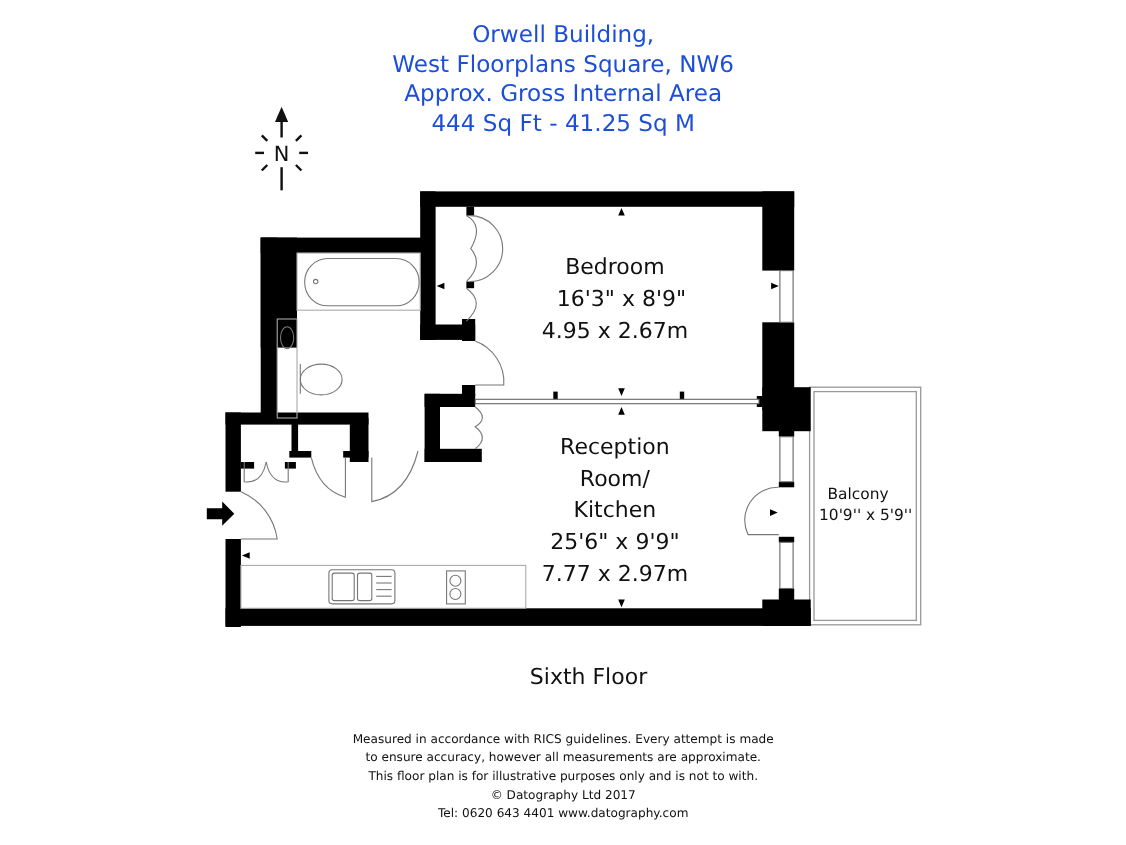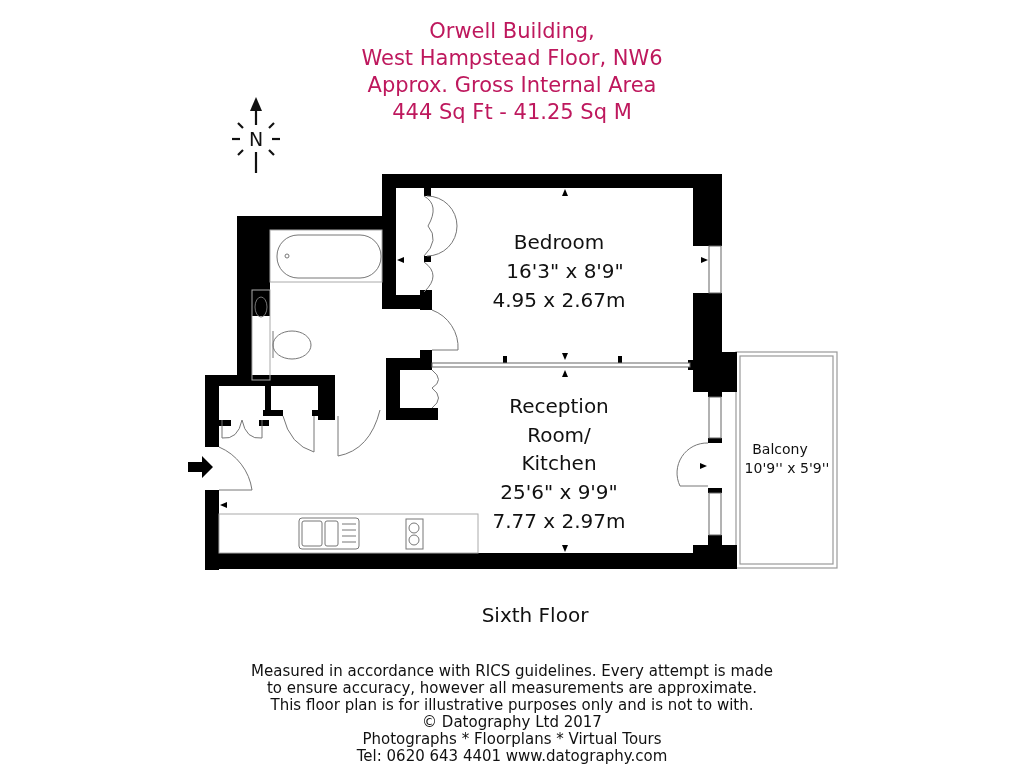--- a/index.html
+++ b/index.html
@@ -1,30 +1,30 @@
 <!DOCTYPE html>
 <html><head>
 <meta charset="utf-8">
 <style>
   html, body { margin:0; padding:0; background:#ffffff; }
   body { width:1024px; height:768px; position:relative; overflow:hidden; font-family:"DejaVu Sans", sans-serif; color:#111; }
-  .title { position:absolute; left:0; width:1024px; text-align:center; font-size:21px; line-height:27px; top:18px; color:#be185d; }
+  .title { position:absolute; left:0; width:1024px; text-align:center; font-size:21px; line-height:27px; top:18px; color:#1d4ed8; }
   .title div { white-space:nowrap; }
   svg.plan { position:absolute; left:0; top:0; }
   .room-label { font-family:"DejaVu Sans", sans-serif; fill:#111; text-anchor:middle; }
   .floor-name { position:absolute; left:0; width:1024px; top:603px; text-align:center; font-size:20px;padding-left:23px; }
-  .disclaimer { position:absolute; left:0; width:1024px; top:663px; text-align:center; font-size:15px; line-height:17px; }
+  .disclaimer { position:absolute; left:0; width:1024px; top:663px; text-align:center; font-size:11px; line-height:17px; }
   .disclaimer div { white-space:nowrap; }
 </style>
 </head>
 <body>
 
 <div class="title">
   <div>Orwell Building,</div>
-  <div>West Hampstead Floor, NW6</div>
+  <div>West Floorplans Square, NW6</div>
   <div>Approx. Gross Internal Area</div>
   <div>444 Sq Ft  -  41.25 Sq M</div>
 </div>
 
 <svg class="plan" width="1024" height="768" viewBox="0 0 1024 768">
 
   <g stroke="#111" stroke-width="2.2" fill="none">
     <polygon points="256,97 250,111 262,111" fill="#111" stroke="none"></polygon>
     <line x1="256" y1="110" x2="256" y2="125"></line>
     <line x1="256" y1="152" x2="256" y2="173"></line>
@@ -176,15 +176,14 @@
   </g>
 </svg>
 
 <div class="floor-name">Sixth Floor</div>
 
 <div class="disclaimer">
   <div>Measured in accordance with RICS guidelines. Every attempt is made</div>
   <div>to ensure accuracy, however all measurements are approximate.</div>
   <div>This floor plan is for illustrative purposes only and is not to with.</div>
   <div>© Datography Ltd 2017</div>
-  <div>Photographs * Floorplans * Virtual Tours</div>
   <div>Tel: 0620 643 4401 www.datography.com</div>
 </div>
 
 </body></html>

